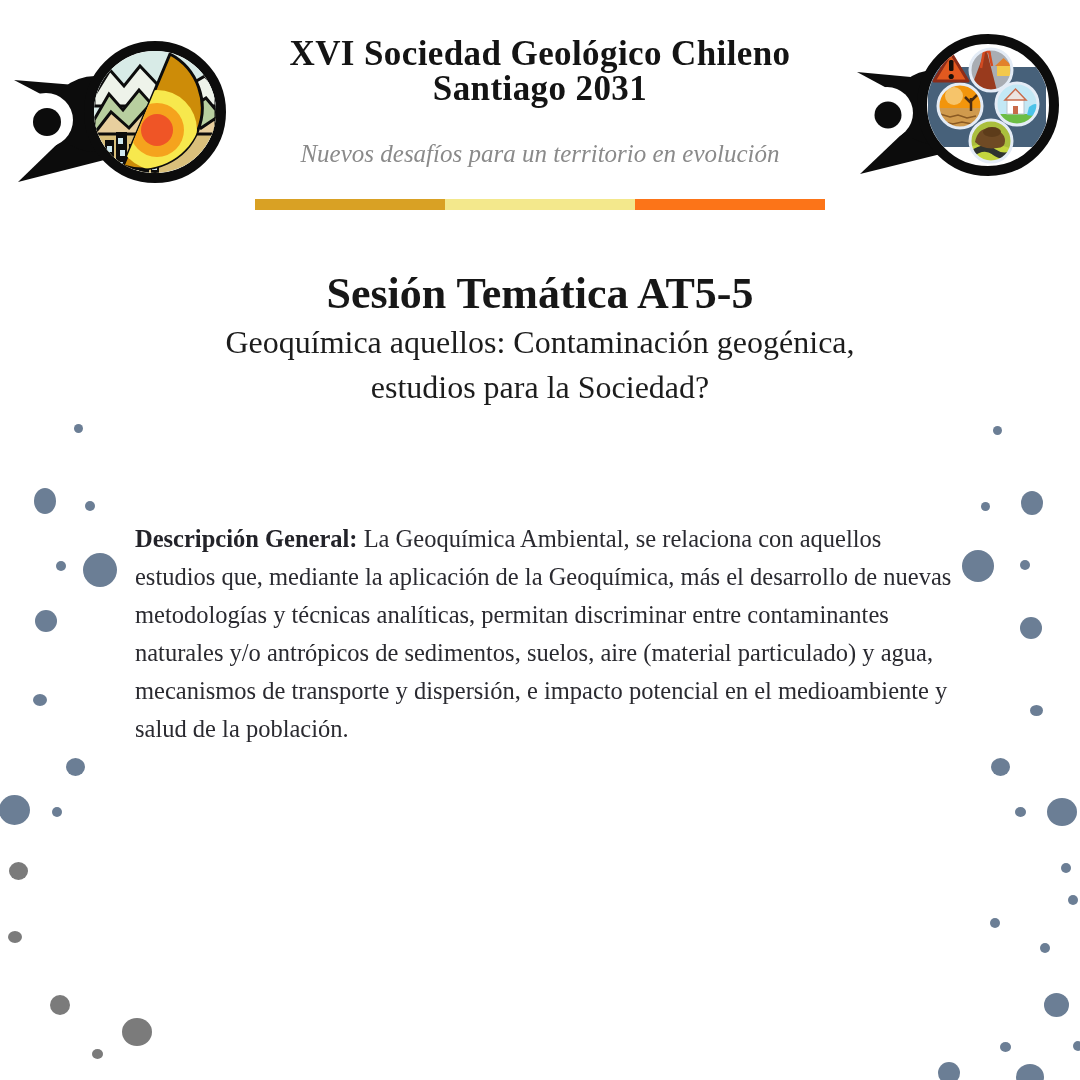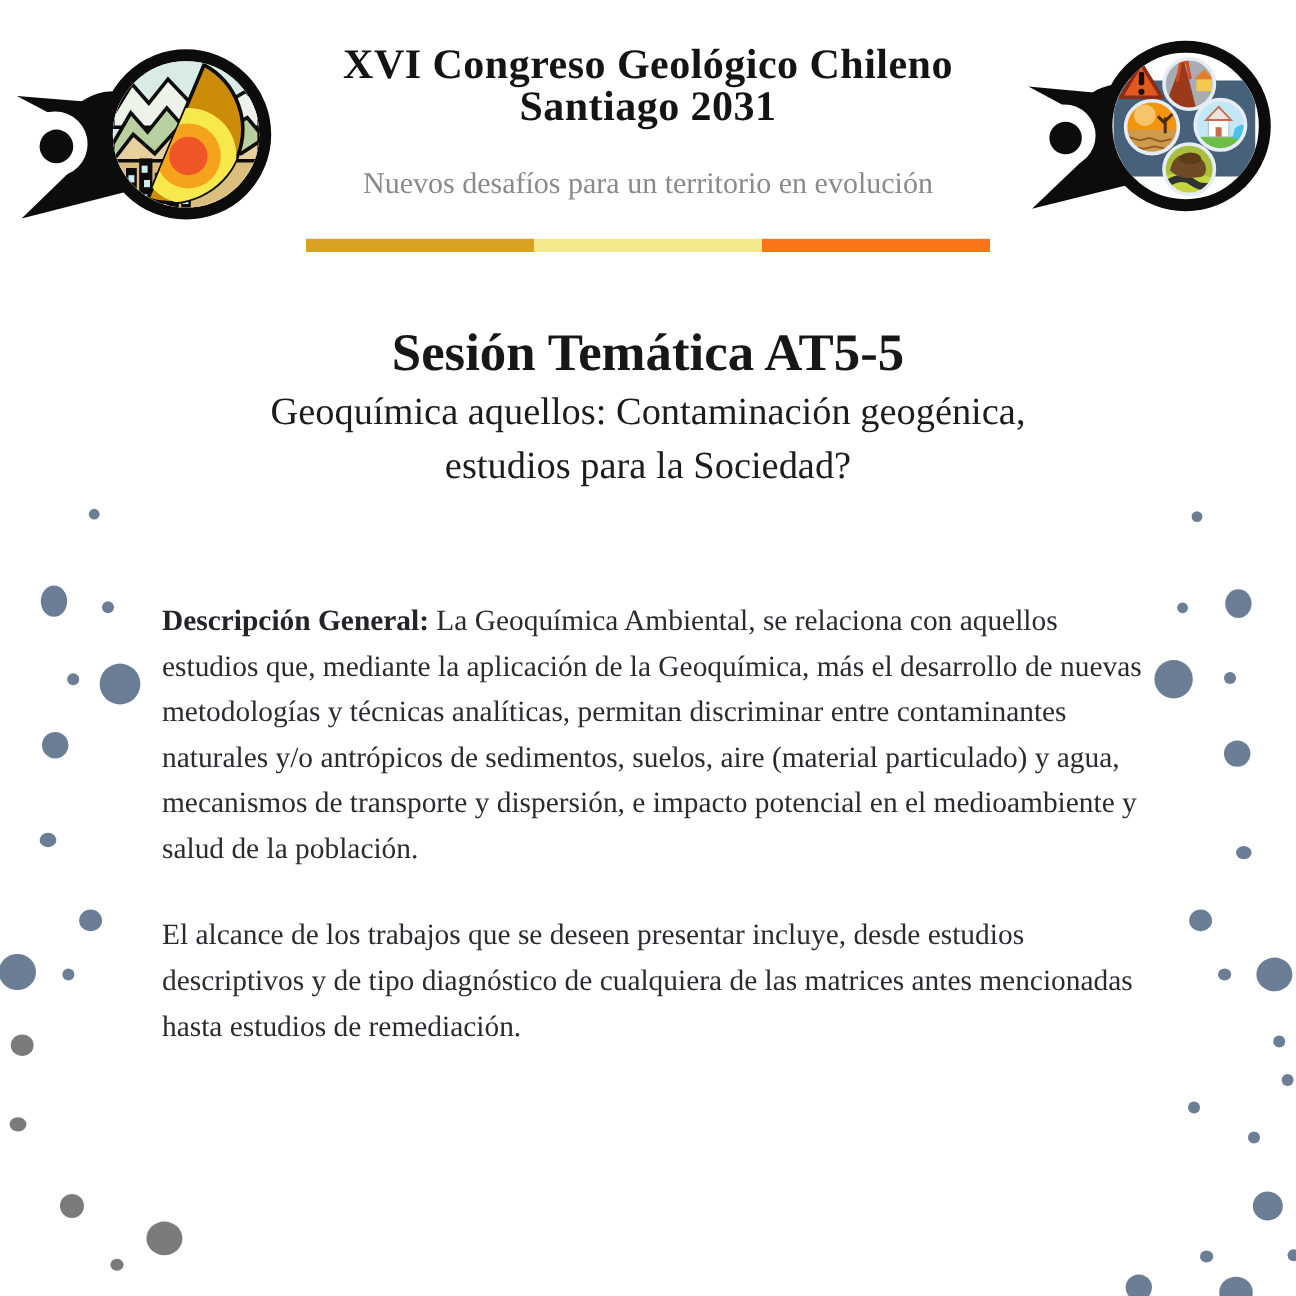--- a/index.html
+++ b/index.html
@@ -11,32 +11,32 @@
   .dot{position:absolute;border-radius:50%;}
   .content{position:absolute;inset:0;z-index:1;}
 
   
   .logo-left{position:absolute;left:10px;top:30px;width:228px;height:166px;}
   .logo-right{position:absolute;left:854px;top:26px;width:214px;height:166px;}
   .title-block{position:absolute;left:235px;top:36px;width:610px;text-align:center;}
   .congress-title{margin:0;font-size:35px;line-height:35px;font-weight:700;
     color:#141414;letter-spacing:.4px;}
   .congress-title span{display:block;}
-  .tagline{margin:34px 0 0 0;font-size:25px;color:#8a8a8a;}
+  .tagline{margin:34px 0 0 0;font-style:italic;font-size:25px;color:#8a8a8a;}
   .divider{display:flex;width:570px;height:11px;margin:31px auto 0 auto;}
   .divider .seg{flex:1 1 0;}
 
   
   .session-title{position:absolute;top:268px;left:0;width:1080px;margin:0;
     text-align:center;font-size:44px;font-weight:700;color:#171717;}
   .session-subtitle{position:absolute;top:320px;left:90px;width:900px;
     text-align:center;font-size:32px;line-height:45px;color:#1c1c1c;}
 
   
-  .description{position:absolute;top:499px;left:135px;width:820px;
+  .description{position:absolute;top:520px;left:135px;width:820px;
     font-size:24.5px;line-height:38px;color:#2a2a30;}
   .description p{margin:0;}
   .description .p2{margin-top:34px;}
   .description b{font-weight:700;color:#232329;}
 </style>
 </head>
 <body>
 
 <div class="canvas">
 
@@ -127,21 +127,21 @@
         <g clip-path="url(#lgW)">
           <circle cx="147" cy="100" r="40" fill="#f7e84d"></circle>
           <circle cx="147" cy="100" r="27" fill="#f5a31d"></circle>
           <circle cx="147" cy="100" r="16" fill="#ef5526"></circle>
         </g>
       </g>
     </svg>
 
     <header class="title-block">
       <h1 class="congress-title">
-        <span>XVI Congreso Geológico Chileno</span>
+        <span>XVI Sociedad Geológico Chileno</span>
         <span>Santiago 2031</span>
       </h1>
       <p class="tagline">Nuevos desafíos para un territorio en evolución</p>
       <div class="divider">
         <span class="seg" style="background: rgb(217, 161, 36);"></span>
         <span class="seg" style="background: rgb(243, 232, 140);"></span>
         <span class="seg" style="background: rgb(252, 116, 24);"></span>
       </div>
     </header>
 
@@ -221,17 +221,16 @@
     </svg>
 
     <h2 class="session-title">Sesión Temática AT5-5</h2>
     <div class="session-subtitle">
       <div>Geoquímica aquellos: Contaminación geogénica,</div>
       <div>estudios para la Sociedad?</div>
     </div>
 
     <section class="description">
       <p class="p1"><b>Descripción General:</b><span> La Geoquímica Ambiental, se relaciona con aquellos estudios que, mediante la aplicación de la Geoquímica, más el desarrollo de nuevas metodologías y técnicas analíticas, permitan discriminar entre contaminantes naturales y/o antrópicos de sedimentos, suelos, aire (material particulado) y agua, mecanismos de transporte y dispersión, e impacto potencial en el medioambiente y salud de la población.</span></p>
-      <p class="p2">El alcance de los trabajos que se deseen presentar incluye, desde estudios descriptivos y de tipo diagnóstico de cualquiera de las matrices antes mencionadas hasta estudios de remediación.</p>
     </section>
 
   </div>
 </div>
 
 </body></html>

